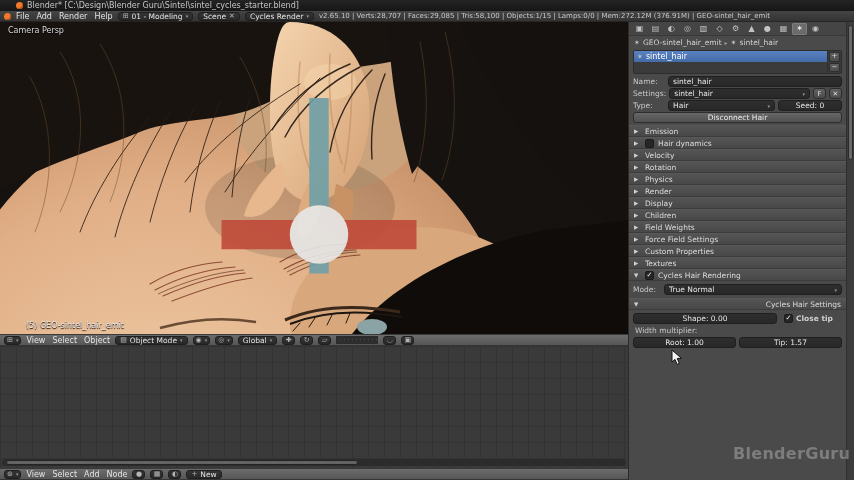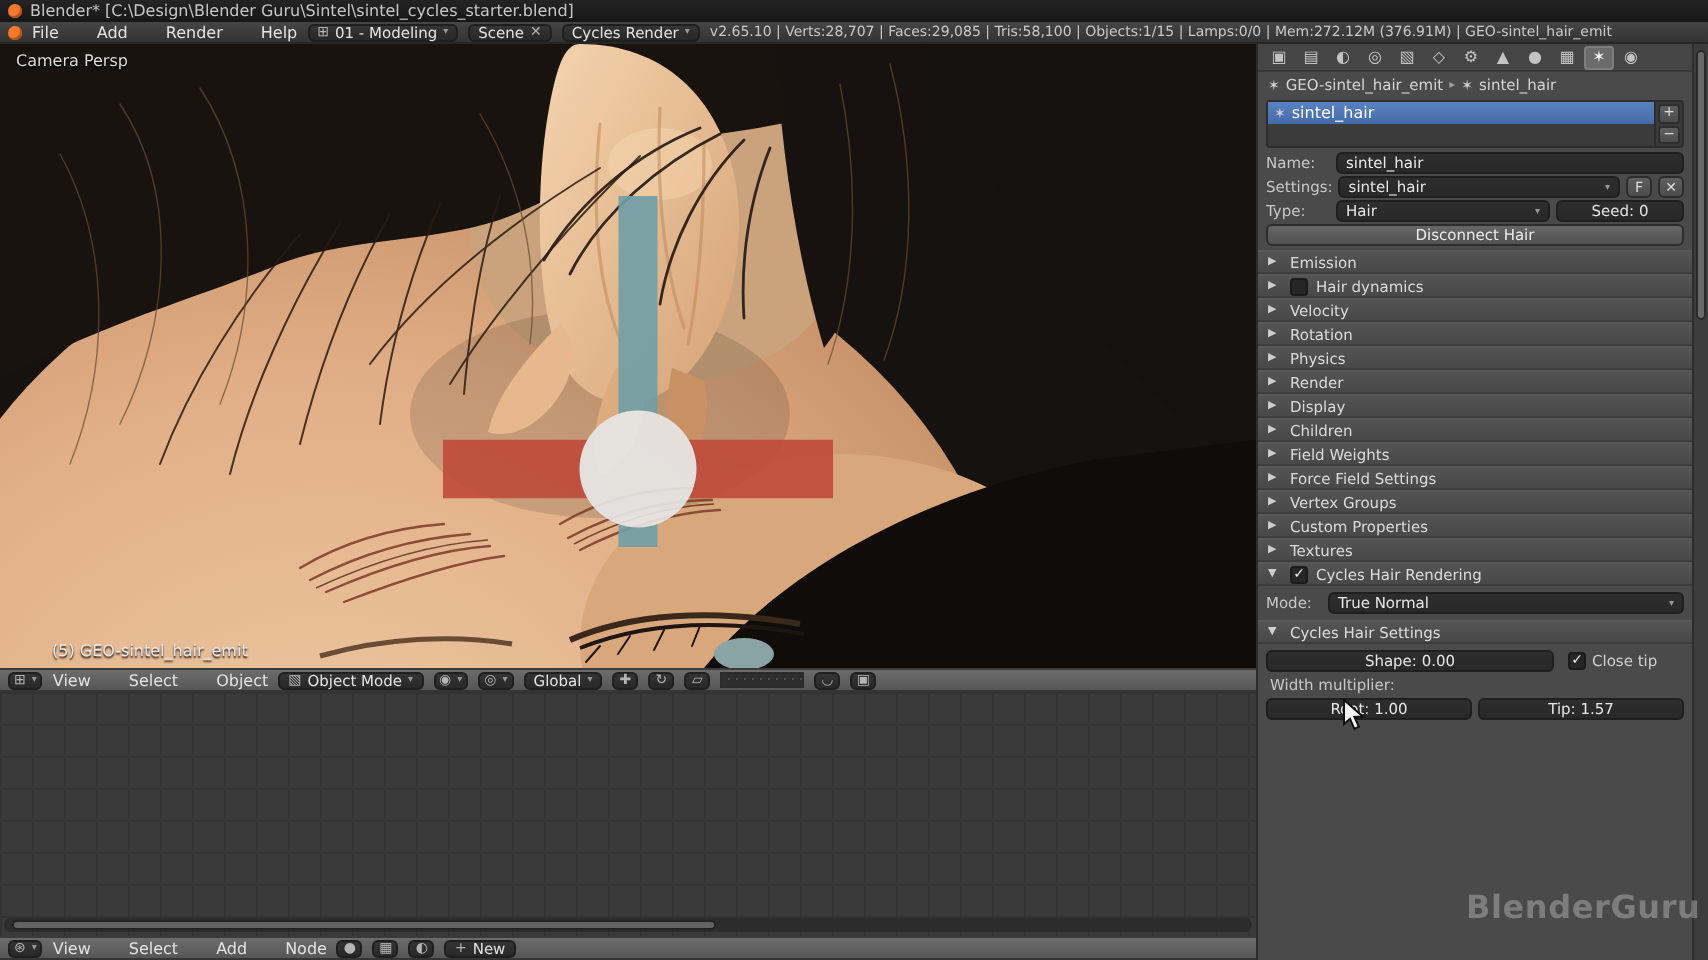--- a/index.html
+++ b/index.html
@@ -5,27 +5,27 @@
   * { margin:0; padding:0; box-sizing:border-box; }
   html,body { background:#222; }
   .screen {
     position:relative; width:854px; height:480px; overflow:hidden;
     font-family:"DejaVu Sans","Liberation Sans",sans-serif;
     background:#4a4a4a; color:#ddd; font-size:8px; cursor:default;
   }
   
   .titlebar { position:absolute; left:0; top:0; width:854px; height:11px;
     background:linear-gradient(#242424,#161616); display:flex; align-items:center; gap:4px;
-    padding:0 4px; color:#c6c6c6; font-size:8px; }
+    padding:0 16px; color:#c6c6c6; font-size:8px; }
   .blogo { width:7px; height:7px; border-radius:50%; background:#f5792a; box-shadow:inset -1px -1px 0 #b4531a; flex:0 0 auto; }
   
   .infobar { position:absolute; left:0; top:11px; width:854px; height:11px;
     background:linear-gradient(#454545,#333); border-bottom:1px solid #262626;
     display:flex; align-items:center; gap:5px; padding:0 4px; }
-  .menus { display:flex; gap:19px; align-items:center; }
+  .menus { display:flex; gap:7px; align-items:center; }
   .menu { color:#e3e3e3; font-size:8px; }
   .chip { display:flex; align-items:center; gap:3px; height:9px; padding:0 4px;
     background:linear-gradient(#343434,#282828); border:1px solid #1f1f1f; border-radius:3px;
     color:#e4e4e4; font-size:7.5px; white-space:nowrap; }
   .chip .ci { font-size:7px; color:#b5b5b5; }
   .caret { font-size:5px; color:#969696; }
   .stats { color:#c9c9c9; font-size:7px; white-space:nowrap; overflow:hidden; }
   
   .viewport { position:absolute; left:0; top:22px; width:628px; height:312px; background:#141210; overflow:hidden; }
   .viewport svg { display:block; width:628px; height:312px; }
@@ -82,21 +82,21 @@
   .minibtn { flex:0 0 13px; height:11px; display:flex; align-items:center; justify-content:center;
     background:linear-gradient(#606060,#4c4c4c); border:1px solid #2c2c2c; border-radius:3px; color:#ddd; font-size:7px; }
   .phead { display:flex; align-items:center; gap:4px; height:12px; padding:0 5px;
     background:linear-gradient(#545454,#484848); border-bottom:1px solid #3c3c3c; border-top:1px solid #585858; }
   .phead .tri { font-size:5.5px; color:#cfcfcf; width:7px; }
   .phead .plabel { color:#dcdcdc; font-size:7.5px; }
   .cb { width:9px; height:9px; background:#262626; border:1px solid #1b1b1b; border-radius:2px;
     display:flex; align-items:center; justify-content:center; flex:0 0 auto; }
   .cb .cbmark { display:none; font-size:7px; color:#eee; line-height:1; }
   .cb.on .cbmark { display:block; }
-  .cblabel { color:#d0d0d0; font-size:7.5px; }
+  .cblabel { color:#d0d0d0; font-size:7.5px;font-weight:bold; }
   .sublabel { margin:2px 6px 0 6px; height:10px; color:#c8c8c8; font-size:7.5px; }
   
   .vscroll { position:absolute; left:846px; top:22px; width:8px; height:458px; background:#3c3c3c; border-left:1px solid #2e2e2e; }
   .vthumb { position:absolute; left:1px; width:5px; top:3px; height:135px; background:#6a6a6a; border:1px solid #2a2a2a; border-radius:3px; }
   .watermark { position:absolute; left:733px; top:444px; font-size:16px; font-weight:bold;
     color:rgba(175,175,175,.5); letter-spacing:.3px; }
   .cursor { position:absolute; left:671px; top:349px; width:12px; height:17px; z-index:50; }
 </style>
 </head>
 <body>
@@ -475,25 +475,20 @@
 
           <span class="plabel">Field Weights</span>
         </div>
 
         <div class="phead">
           <span class="tri">▶</span>
 
           <span class="plabel">Force Field Settings</span>
         </div>
 
-        <div class="phead">
-          <span class="tri">▶</span>
-
-          <span class="plabel">Vertex Groups</span>
-        </div>
 
         <div class="phead">
           <span class="tri">▶</span>
 
           <span class="plabel">Custom Properties</span>
         </div>
 
         <div class="phead">
           <span class="tri">▶</span>
 
@@ -510,21 +505,21 @@
       <span class="plabel">Cycles Hair Rendering</span>
     </div>
     <div class="row" style="margin-top:3px;">
       <span class="lbl" style="min-width:28px;">Mode:</span>
       <div class="dropdown">
         <span>True Normal</span>
         <span class="caret">▾</span>
       </div>
     </div>
 
-    <div class="phead" style="margin-top:3px;">
+    <div class="phead" style="margin-top:3px;justify-content:space-between;">
       <span class="tri">▼</span>
       <span class="plabel">Cycles Hair Settings</span>
     </div>
     <div class="row" style="margin-top:3px;">
       <div class="slider">Shape: 0.00</div>
       <span class="cb on" style="margin-left:4px;">
           <span class="cbmark">✓</span>
         </span>
       <span class="cblabel" style="min-width:46px;">Close tip</span>
     </div>

